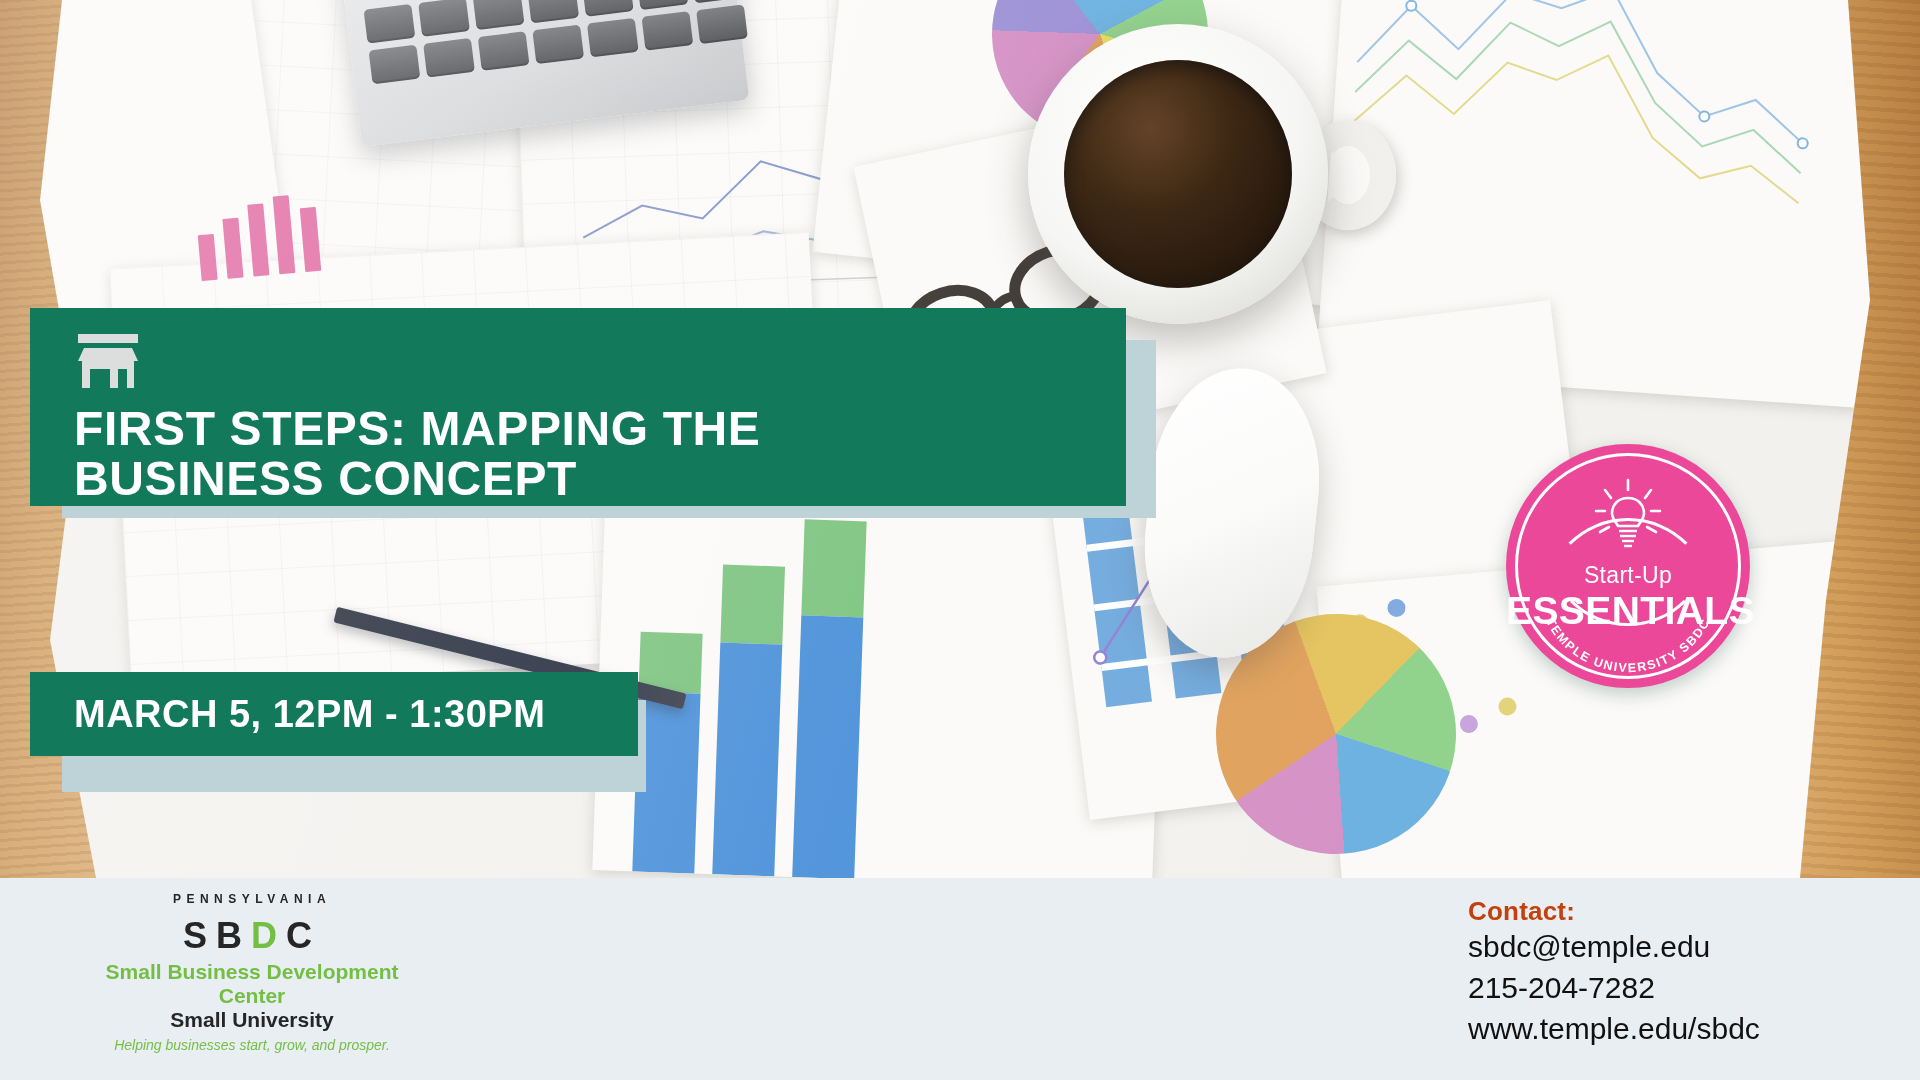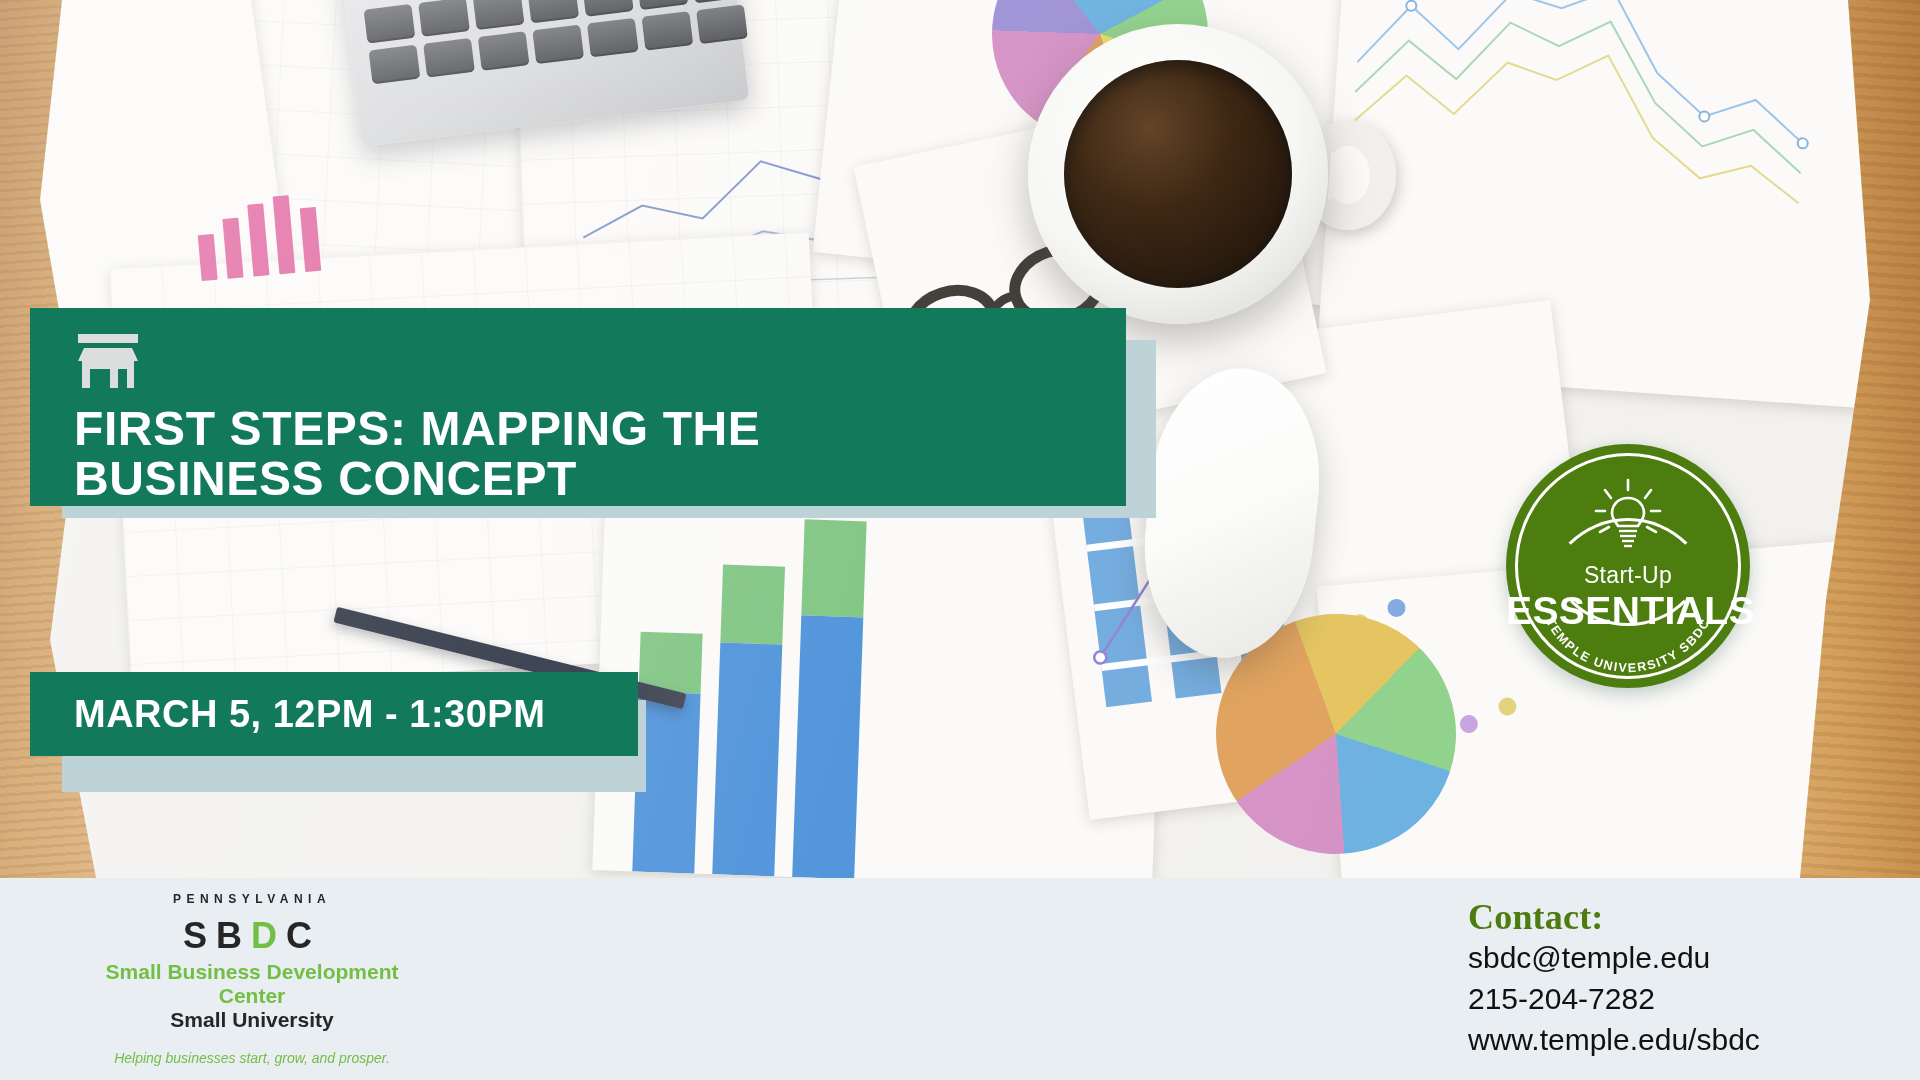--- a/index.html
+++ b/index.html
@@ -174,21 +174,21 @@
   .date-text {
     color: #ffffff; font-weight: 700; font-size: 38px;
     letter-spacing: 0.5px; text-transform: uppercase;
     font-family: "Liberation Sans", sans-serif;
   }
 
   
   .badge {
     position: absolute; left: 1506px; top: 444px; width: 244px; height: 244px;
     border-radius: 50%;
-    background: #4d7c0f;
+    background: #ec4899;
     box-shadow: 0 6px 18px rgba(20,70,55,.25);
     display: flex; flex-direction: column; align-items: center; text-decoration: underline;
   }
   .badge-ring {
     position: absolute; inset: 9px; border-radius: 50%;
     border: 3px solid #ffffff;
   }
   .badge-arc-top {
     position: absolute; left: 38px; top: 74px; width: 168px; height: 168px;
     border-radius: 50%;
@@ -234,28 +234,28 @@
   .logo-sbdc .d { color: #72BF44; }
   .logo-tag1 {
     font-size: 21px; font-weight: 700; color: #72BF44; margin-top: 4px;
     font-family: "Liberation Sans", sans-serif;
   }
   .logo-tag2 {
     font-size: 21px; font-weight: 700; color: #262626; margin-top: 0px;
     font-family: "Liberation Sans", sans-serif;
   }
   .logo-tag3 {
-    font-size: 14px; font-style: italic; color: #72BF44; margin-top: 18px;
+    font-size: 14px; font-style: italic; color: #72BF44; margin-top: 5px;
     font-family: "Liberation Sans", sans-serif;
   }
 
   .contact-block { position: absolute; left: 1468px; top: 18px; }
   .contact-head {
-    font-size: 36px; font-weight: 700; color: #4d7c0f; letter-spacing: .2px;
-    font-family: Liberation Serif, serif;
+    font-size: 26px; font-weight: 700; color: #c2410c; letter-spacing: .2px;
+    font-family: Liberation Sans, sans-serif;
   }
   .contact-line {
     font-size: 30px; color: #111111; line-height: 1.36;
     font-family: "Liberation Sans", sans-serif; font-weight: 400;
   }
 </style>
 </head>
 <body>
 
 <div id="flyer">

